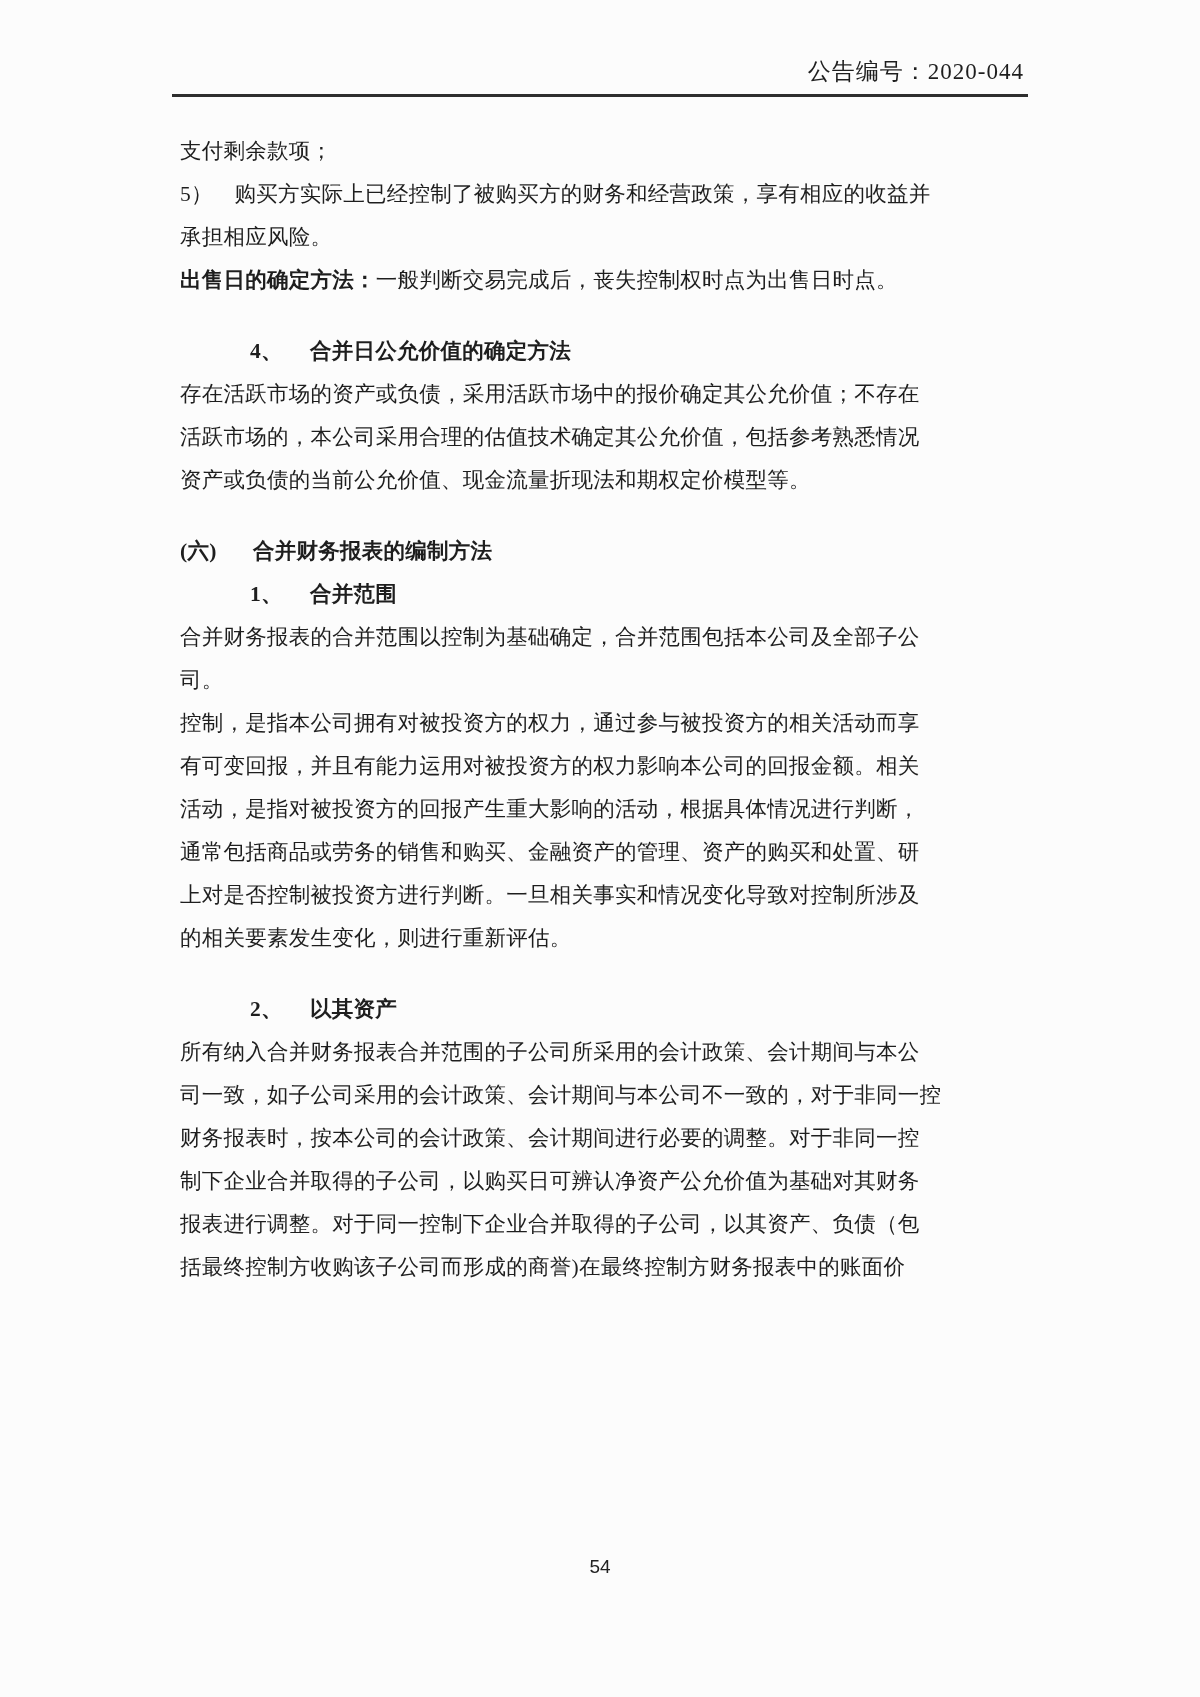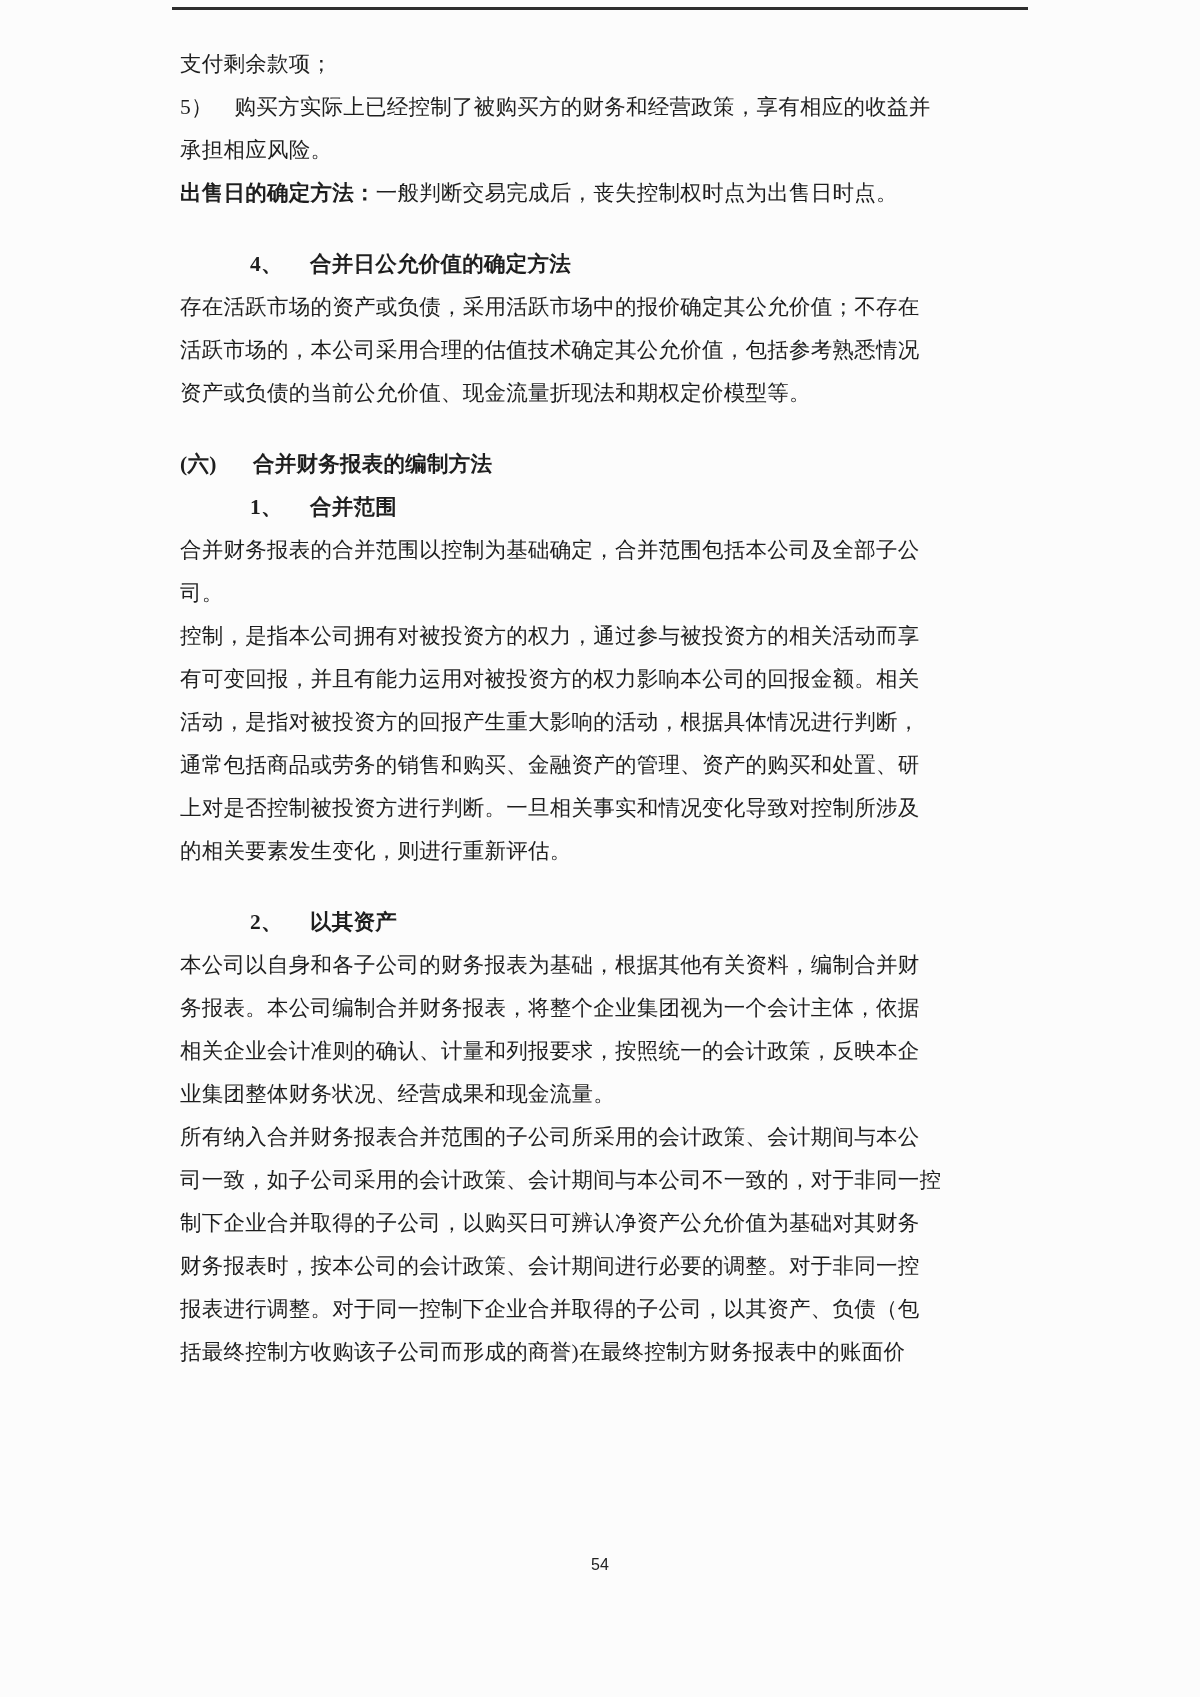--- a/index.html
+++ b/index.html
@@ -51,30 +51,31 @@
   .heading.lvl-top .h-num{ width:73px; flex:0 0 73px; }
   .gap-before{ margin-top:28px; }
   .bold{ font-weight:bold; }
   
   .page-num{
     position:absolute;
     top:1556px;
     left:0; right:0;
     text-align:center;
     font-family:"Liberation Sans","DejaVu Sans",sans-serif;
-    font-size:16px;
+    font-size:19px;
     color:#222;
   }
 </style>
 </head>
 <body>
 
 <div class="page">
 
   <header>
+    <div class="header-no">公告编号：2020-044</div>
     <div class="rule"></div>
   </header>
 
   <main class="body">
 
     <div class="para">
         <div class="text-line para-last">支付剩余款项；</div>
       </div>
 
     <div class="para">
@@ -121,32 +122,26 @@
         <div class="text-line">通常包括商品或劳务的销售和购买、金融资产的管理、资产的购买和处置、研</div>
         <div class="text-line">上对是否控制被投资方进行判断。一旦相关事实和情况变化导致对控制所涉及</div>
         <div class="text-line para-last">的相关要素发生变化，则进行重新评估。</div>
       </div>
 
     <div class="heading lvl-num gap-before">
       <span class="h-num">2、</span>
       <span class="h-title">以其资产</span>
     </div>
 
-    <div class="para">
-        <div class="text-line">本公司以自身和各子公司的财务报表为基础，根据其他有关资料，编制合并财</div>
-        <div class="text-line">务报表。本公司编制合并财务报表，将整个企业集团视为一个会计主体，依据</div>
-        <div class="text-line">相关企业会计准则的确认、计量和列报要求，按照统一的会计政策，反映本企</div>
-        <div class="text-line para-last">业集团整体财务状况、经营成果和现金流量。</div>
-      </div>
 
     <div class="para">
         <div class="text-line">所有纳入合并财务报表合并范围的子公司所采用的会计政策、会计期间与本公</div>
         <div class="text-line">司一致，如子公司采用的会计政策、会计期间与本公司不一致的，对于非同一控</div>
+        <div class="text-line">财务报表时，按本公司的会计政策、会计期间进行必要的调整。对于非同一控</div>
         <div class="text-line">制下企业合并取得的子公司，以购买日可辨认净资产公允价值为基础对其财务</div>
-        <div class="text-line">财务报表时，按本公司的会计政策、会计期间进行必要的调整。对于非同一控</div>
         <div class="text-line">报表进行调整。对于同一控制下企业合并取得的子公司，以其资产、负债（包</div>
         <div class="text-line para-last">括最终控制方收购该子公司而形成的商誉)在最终控制方财务报表中的账面价</div>
       </div>
 
   </main>
 
   <footer>
     <div class="page-num">54</div>
   </footer>
 

